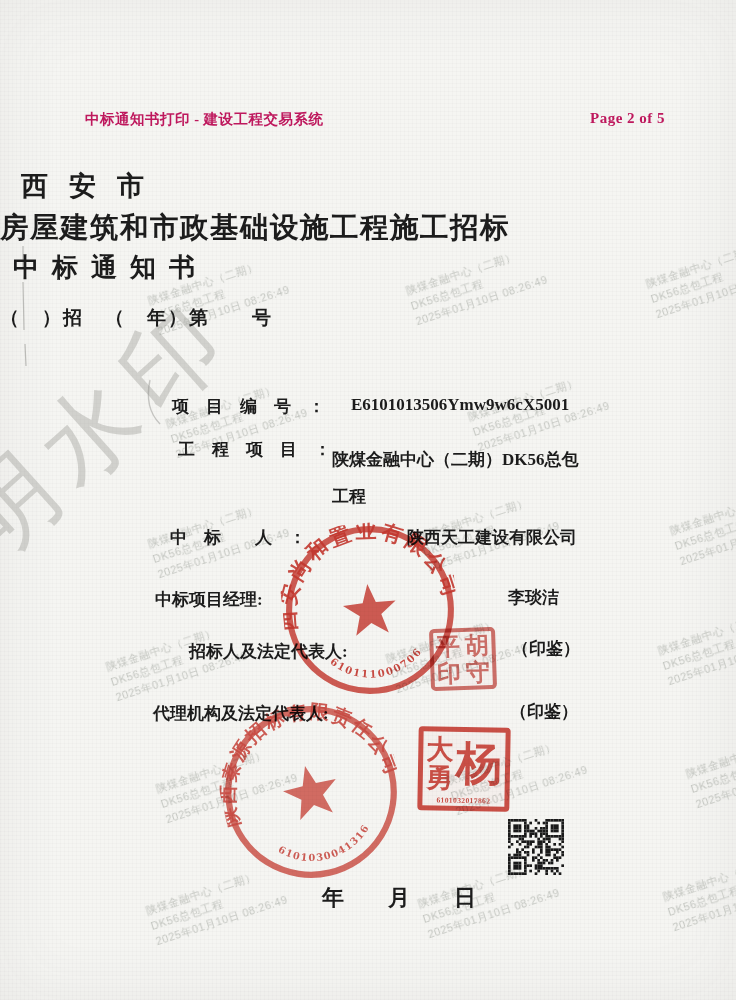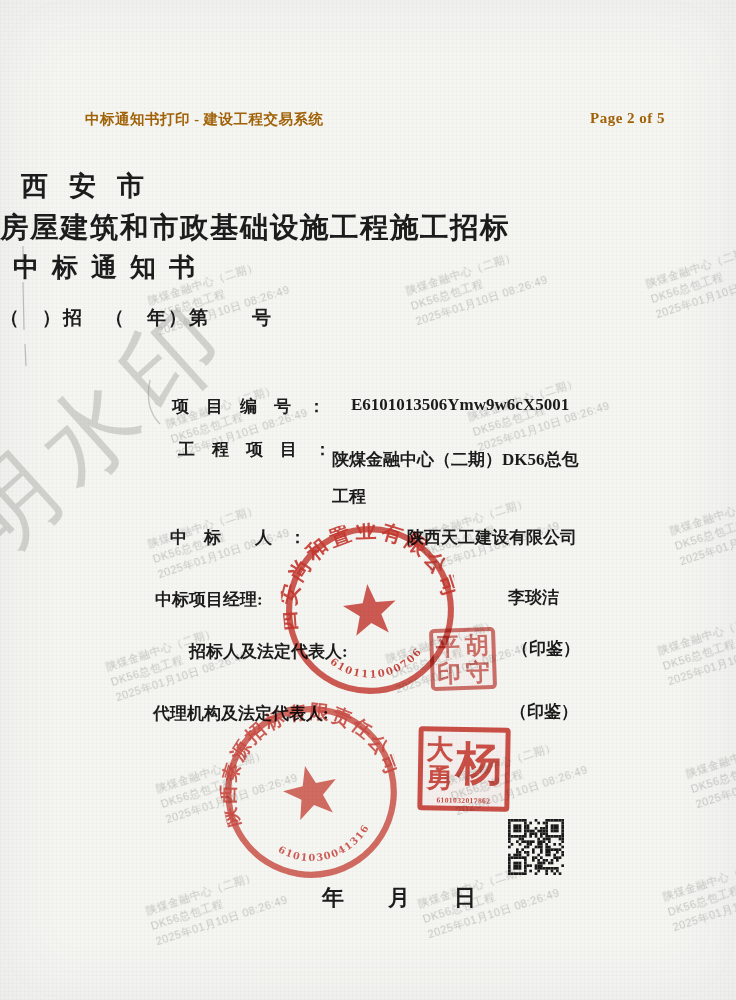--- a/index.html
+++ b/index.html
@@ -15,21 +15,21 @@
     font-family:"Liberation Serif","DejaVu Serif",serif;color:var(--ink);
     box-shadow:inset 0 0 70px rgba(70,70,60,.06);
   }
   .texture{
     position:absolute;inset:0;z-index:0;pointer-events:none;opacity:.55;
     background-image:
       repeating-linear-gradient(0deg, rgba(190,185,190,.14) 0 1px, transparent 1px 4px),
       repeating-linear-gradient(90deg, rgba(190,185,190,.14) 0 1px, transparent 1px 4px);
   }
   .abs{position:absolute;}
-  .hdr{font-size:14.5px;font-weight:700;letter-spacing:.5px;color:#a16207;z-index:2;}
+  .hdr{font-size:14.5px;font-weight:700;letter-spacing:.5px;color:#be185d;z-index:2;}
   .hdr-right{font-size:15px;font-weight:700;}
   .ctr{left:0;right:0;text-align:left;}
   .t1{top:168px;font-size:27px;font-weight:700;letter-spacing:21px;padding-left:21px;z-index:2;}
   .t2{top:209px;font-size:28.5px;font-weight:700;letter-spacing:1.5px;z-index:2;}
   .t3{top:250px;font-size:26px;font-weight:700;letter-spacing:13px;padding-left:13px;z-index:2;}
   .serial{top:305px;font-size:19px;font-weight:700;letter-spacing:2px;z-index:2;}
   .lbl{font-size:17px;font-weight:700;z-index:2;white-space:nowrap;}
   .val{font-size:17px;font-weight:700;z-index:2;white-space:nowrap;}
   .date-line{top:883px;left:300px;font-size:22px;font-weight:700;z-index:2;}
 

